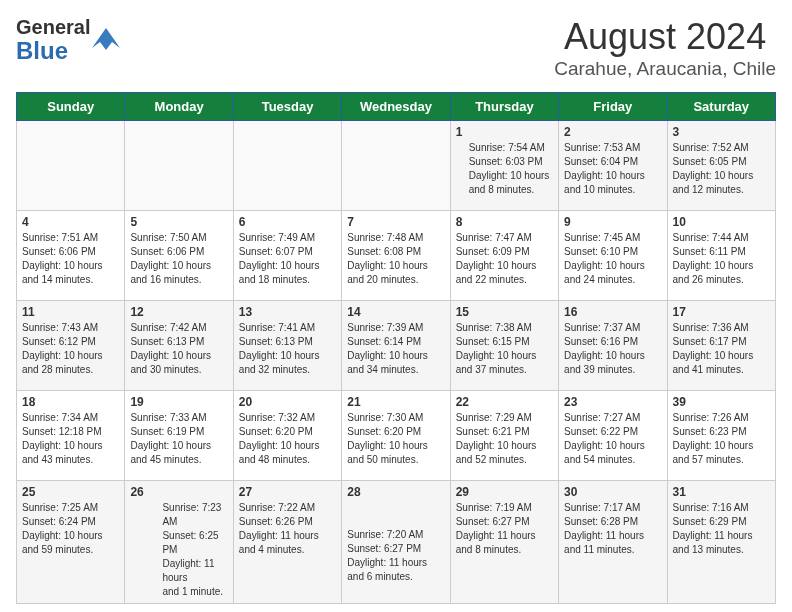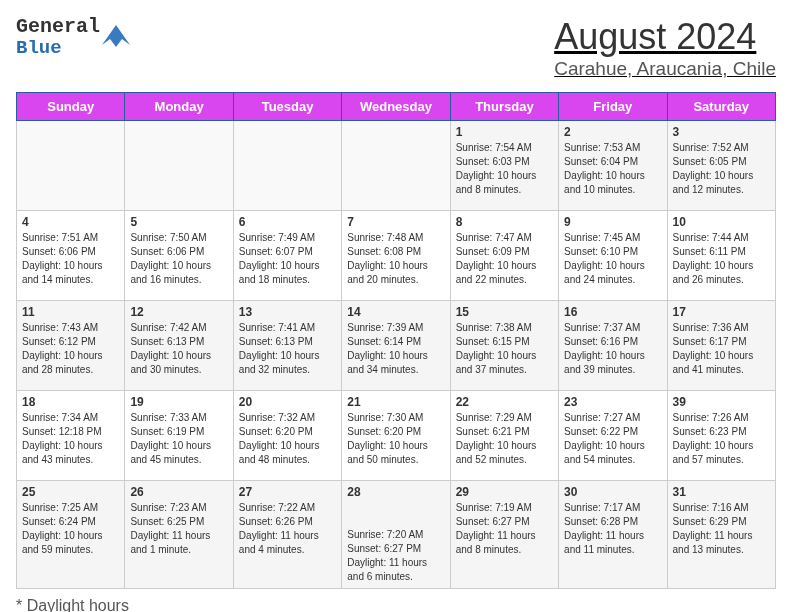--- a/index.html
+++ b/index.html
@@ -19,49 +19,48 @@
     .logo {
       display: flex;
       align-items: center;
     }
     .logo-text-general {
       font-size: 20px;
       font-weight: bold;
       color: #333;
     }
     .logo-text-blue {
-      font-size: 19px;
+      font-size: 24px;
       font-weight: bold;
       color: #2b6cb0;
     }
     .logo-icon {
       width: 28px;
       height: 24px;
       margin-left: 2px;
     }
     .title-block {
-      text-align: left;
-      text-decoration: underline;
+      text-align: center;
     }
     .main-title {
       font-size: 36px;
       font-weight: normal;
       color: #333;
     }
     .subtitle {
       font-size: 19px;
       color: #555;
     }
     .calendar-table {
       width: 100%;
       border-collapse: collapse;
       table-layout: fixed;
     }
     .calendar-table th {
-      background-color: #d946ef;
+      background-color: #15803d;
       color: #fff;
       padding: 6px 4px;
       font-size: 13px;
       font-weight: bold;
       border: 1px solid #2a5a9f;
     }
     .calendar-table td {
       border: 1px solid #ccc;
       vertical-align: top;
       padding: 4px 5px;
@@ -95,21 +94,21 @@
       font-size: 16px;
       color: #555;
       text-align: left;
     }
   </style>
 </head>
 <body>
 
 <div class="header">
   <div class="logo">
-    <div style="display:flex;align-items:center;font-family:Liberation Mono, monospace;">
+    <div style="display:flex;align-items:center;">
       <div style="display:flex;flex-direction:column;line-height:1.1;">
         <span class="logo-text-general">General</span>
         <span class="logo-text-blue">Blue</span>
       </div>
       <svg class="logo-icon" viewBox="0 0 28 24" xmlns="http://www.w3.org/2000/svg">
         <polygon points="0,20 14,0 28,20 20,14 14,22 8,14" fill="#3a7abf"></polygon>
       </svg>
     </div>
   </div>
   <div class="title-block">
@@ -131,21 +130,21 @@
       </tr>
   </thead>
   <tbody id="calendar-body">
   <tr>
         <td class="empty-cell"></td>
         <td class="empty-cell"></td>
         <td class="empty-cell"></td>
         <td class="empty-cell"></td>
         <td>
           <span class="day-number">1</span>
-          <div class="day-info" style="white-space: pre-line;">Sunrise: 7:54 AM
+          <div class="day-info" style="white-space: pre-line; margin-left: 13px;">Sunrise: 7:54 AM
 Sunset: 6:03 PM
 Daylight: 10 hours
 and 8 minutes.</div>
         </td>
         <td>
           <span class="day-number">2</span>
           <div class="day-info" style="white-space: pre-line;">Sunrise: 7:53 AM
 Sunset: 6:04 PM
 Daylight: 10 hours
 and 10 minutes.</div>
@@ -314,21 +313,21 @@
       <tr>
         <td>
           <span class="day-number">25</span>
           <div class="day-info" style="white-space: pre-line;">Sunrise: 7:25 AM
 Sunset: 6:24 PM
 Daylight: 10 hours
 and 59 minutes.</div>
         </td>
         <td>
           <span class="day-number">26</span>
-          <div class="day-info" style="white-space: pre-line;">Sunrise: 7:23 AM
+          <div class="day-info" style="white-space: pre-line; margin-left: 32px;">Sunrise: 7:23 AM
 Sunset: 6:25 PM
 Daylight: 11 hours
 and 1 minute.</div>
         </td>
         <td>
           <span class="day-number">27</span>
           <div class="day-info" style="white-space: pre-line;">Sunrise: 7:22 AM
 Sunset: 6:26 PM
 Daylight: 11 hours
 and 4 minutes.</div>

